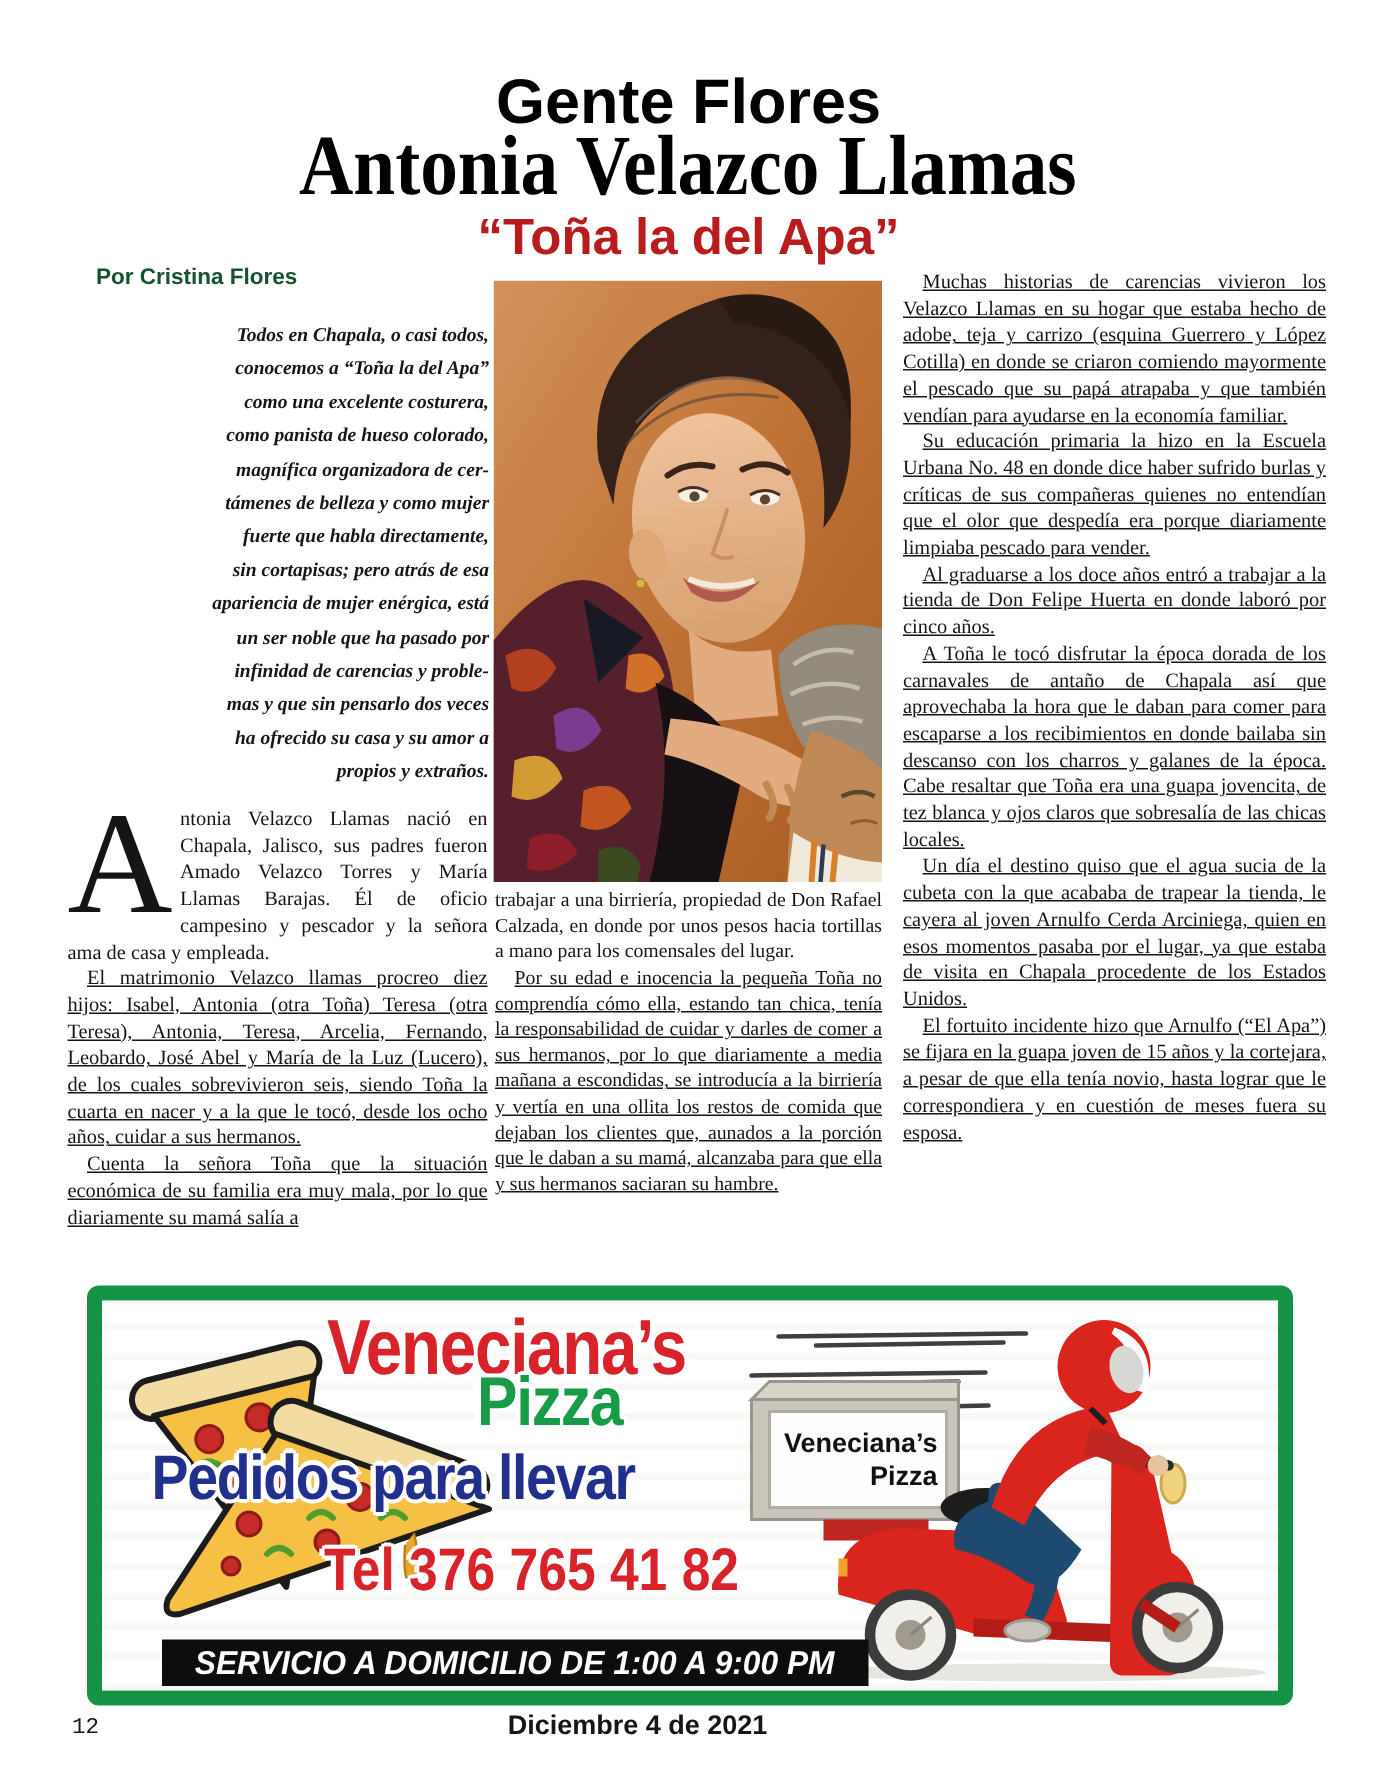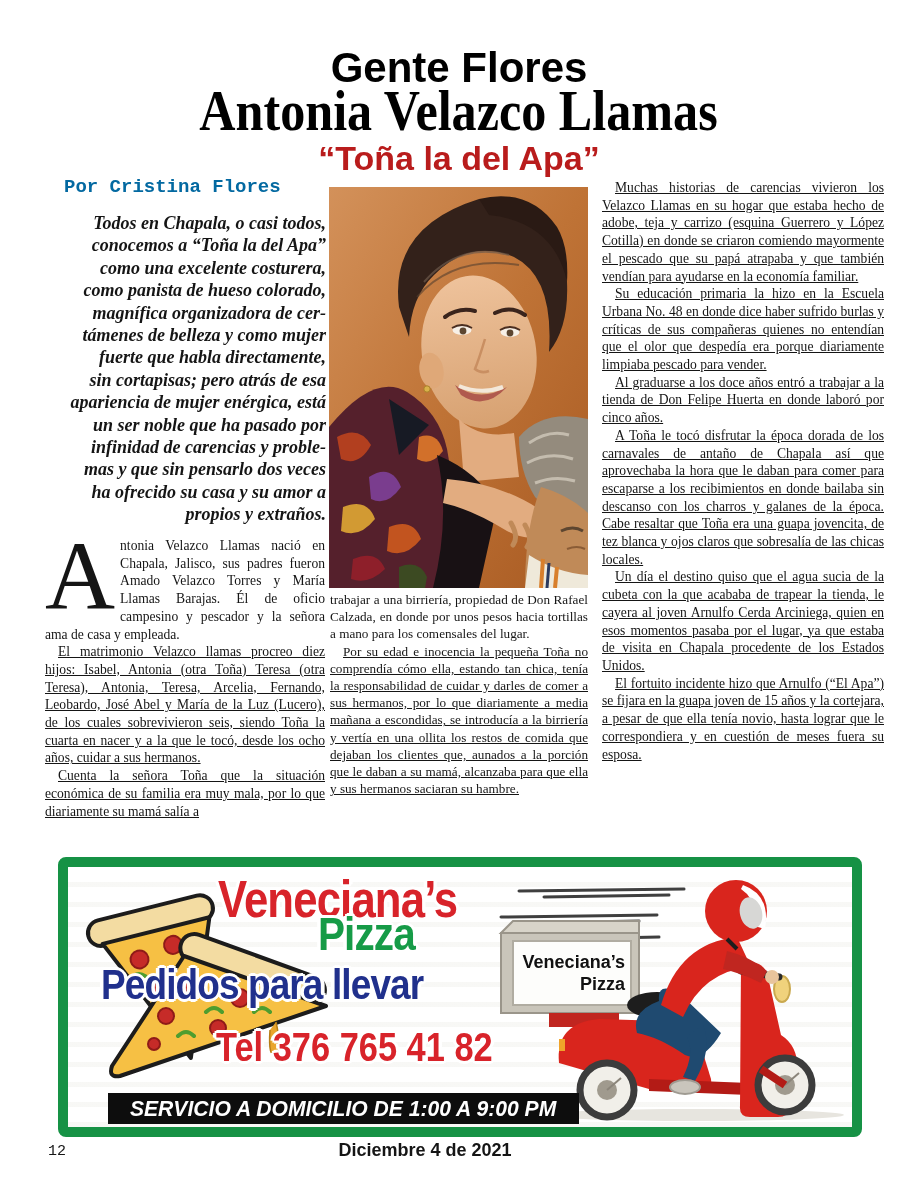--- a/index.html
+++ b/index.html
@@ -8,25 +8,25 @@
 
   
   .kicker{position:absolute;top:46px;left:0;width:918px;text-align:center;
           font-family:"Liberation Sans",sans-serif;font-weight:bold;font-size:42px;line-height:44px;color:#000;}
   .title-wrap{position:absolute;top:82px;left:0;width:918px;text-align:center;}
   .title{display:inline-block;font-family:"Liberation Serif",serif;font-weight:bold;
          font-size:57px;line-height:58px;transform:scaleX(0.88);transform-origin:center top;color:#000;}
   .subtitle{position:absolute;top:140px;left:0;width:918px;text-align:center;
             font-family:"Liberation Sans",sans-serif;font-weight:bold;font-size:34px;line-height:36px;color:#b91c1c;}
   .byline{position:absolute;top:176px;left:64px;
-          font-family:Liberation Mono, monospace;font-weight:bold;font-size:19px;color:#0369a1;}
+          font-family:Liberation Sans, sans-serif;font-weight:bold;font-size:15px;color:#14532d;}
 
   
   .intro{position:absolute;top:212px;left:45px;width:281px;
-         font-style:italic;font-weight:bold;font-size:18px;line-height:22.4px;
+         font-style:italic;font-weight:bold;font-size:13px;line-height:22.4px;
          text-align:right;white-space:pre-line;}
   .col{position:absolute;font-size:13.6px;line-height:17.7px;text-align:justify;}
   .col p{margin:0;}
   .col p.ind{text-indent:13px;text-decoration:underline;}
   .col-left{top:537px;left:45px;width:280px;}
   .col-mid{top:591px;left:330px;width:258px;font-size:13.2px;line-height:17.2px;}
   .col-right{top:179px;left:602px;width:282px;}
   .dropcap{float:left;font-size:97px;line-height:70px;height:70px;margin:4px 5px 0 0;
            font-family:"Liberation Serif",serif;}
 

